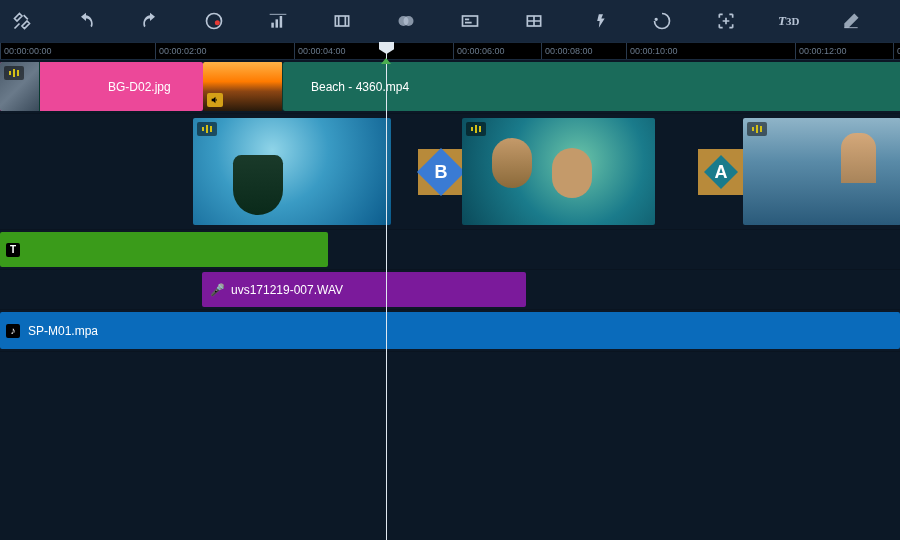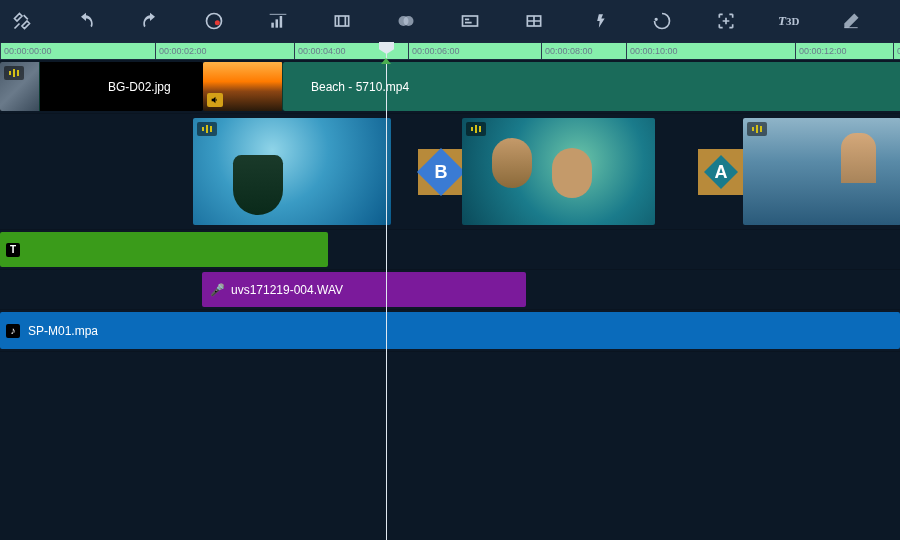--- a/index.html
+++ b/index.html
@@ -1,33 +1,33 @@
 <!DOCTYPE html>
 <html><head>
 <meta charset="utf-8">
 <style>
   * { box-sizing: border-box; margin: 0; padding: 0; }
   html, body { width: 900px; height: 540px; overflow: hidden; background: #0c1826; font-family: Arial, sans-serif; color: #cfd8e3; font-size: 12px; }
   .toolbar { height: 42px; background: #17273b; display: flex; align-items: center; padding: 0 10px; gap: 40px; }
   .toolbar .tb-btn { width: 24px; height: 24px; display: flex; align-items: center; justify-content: center; color: #b8c5d6; cursor: pointer; }
   .toolbar .tb-btn svg { width: 20px; height: 20px; }
-  .ruler { height: 18px; background: #86efac; display: flex; position: relative; border-top: 1px solid #1a2a3e; border-bottom: 1px solid #1a2a3e; }
+  .ruler { height: 18px; background: #000000; display: flex; position: relative; border-top: 1px solid #1a2a3e; border-bottom: 1px solid #1a2a3e; }
   .tick { position: absolute; top: 0; font-size: 9px; color: #6a7a8c; height: 100%; display: flex; align-items: center; border-left: 1px solid #2a3a4e; padding-left: 3px; }
   .playhead { position: absolute; top: 42px; bottom: 0; width: 1px; background: #e0e8f0; z-index: 50; }
   .playhead::before { content: ""; position: absolute; top: 0; left: -7px; width: 15px; height: 12px; background: #e0e8f0; clip-path: polygon(0 0, 100% 0, 100% 60%, 50% 100%, 0 60%); }
   .playhead::after { content: ""; position: absolute; top: 16px; left: -5px; width: 0; height: 0; border-left: 5px solid transparent; border-right: 5px solid transparent; border-bottom: 6px solid #4caf50; }
   .tracks { position: relative; height: calc(100% - 60px); }
   .track { position: relative; width: 100%; border-bottom: 1px solid #0a1420; }
   .t1 { height: 54px; }
   .t2 { height: 116px; }
   .t3 { height: 40px; }
   .t4 { height: 40px; }
   .t5 { height: 42px; }
   .clip { position: absolute; top: 2px; bottom: 2px; border-radius: 2px; overflow: hidden; display: flex; align-items: center; padding: 0 8px; font-size: 12px; color: #fff; }
-  .clip-img { background: #000000; }
+  .clip-img { background: #ec4899; }
   .clip-vid { background: #1a6b5a; }
   .clip-title { background: #3a9b1a; }
   .clip-audio1 { background: #7b1a9b; }
   .clip-audio2 { background: #0a6bbb; }
   .thumb { position: absolute; top: 0; left: 0; height: 100%; border-right: 1px solid #0a3a30; }
   .thumb-sunset { width: 100%; background: linear-gradient(to bottom, #ffb347 0%, #ff7b00 40%, #8b4513 60%, #2a1a0a 100%); }
   .thumb-gray { width: 100%; background: linear-gradient(135deg, #4a5a6a, #6a7a8a, #3a4a5a); }
   .sound-badge { position: absolute; bottom: 4px; left: 4px; width: 16px; height: 14px; background: #d4a017; border-radius: 2px; display: flex; align-items: center; justify-content: center; }
   .sound-badge svg { width: 10px; height: 10px; }
   .corner-badge { position: absolute; top: 4px; left: 4px; width: 20px; height: 14px; background: rgba(0,0,0,.5); border-radius: 2px; display:flex; align-items:center; justify-content:center; }
@@ -131,21 +131,21 @@
         <path d="M16 3l5 5-12 12H4v-5z" opacity=".8"></path>
         <path d="M4 20h16" stroke="currentColor" stroke-width="1"></path>
       </svg>
     </div>
 </div>
 
 <div class="ruler">
   <div class="tick" style="left:0px">00:00:00:00</div>
   <div class="tick" style="left:155px">00:00:02:00</div>
   <div class="tick" style="left:294px">00:00:04:00</div>
-  <div class="tick" style="left:408px">00:00:06:00</div>
+  <div class="tick" style="left:453px">00:00:06:00</div>
   <div class="tick" style="left:541px">00:00:08:00</div>
   <div class="tick" style="left:626px">00:00:10:00</div>
   <div class="tick" style="left:795px">00:00:12:00</div>
   <div class="tick" style="left:893px">00</div>
 </div>
 
 <div class="playhead" style="left:386px"></div>
 
 <div class="tracks">
 
@@ -161,21 +161,21 @@
     </div>
     <div class="clip" style="left:203px; width:80px; padding:0;">
       <div class="thumb thumb-sunset"></div>
       <div class="sound-badge">
           <svg viewBox="0 0 24 24" fill="#000">
             <path d="M4 9v6h4l5 5V4L8 9H4zm12 3a4 4 0 0 0-2-3.5v7A4 4 0 0 0 16 12z"></path>
           </svg>
         </div>
     </div>
     <div class="clip clip-vid" style="left:283px; width:620px;">
-      <span class="label label-only">Beach - 5710.mp4</span>
+      <span class="label label-only">Beach - 4360.mp4</span>
     </div>
   </div>
 
   <div class="track t2">
     <div class="clipcard" style="left:193px; width:198px;">
       <div class="img img-surf"></div>
       <div class="corner-badge">
           <div class="bar" style="height:4px"></div>
           <div class="bar" style="height:8px"></div>
           <div class="bar" style="height:6px"></div>
@@ -211,21 +211,21 @@
 
   <div class="track t3">
     <div class="clip clip-title" style="left:0; width:328px;">
       <div class="track-icon">T</div>
     </div>
   </div>
 
   <div class="track t4">
     <div class="clip clip-audio1" style="left:202px; width:324px;">
       <span style="margin-right:6px;">🎤</span>
-      <span>uvs171219-004.WAV</span>
+      <span>uvs171219-007.WAV</span>
     </div>
   </div>
 
   <div class="track t5">
     <div class="clip clip-audio2" style="left:0; width:900px;">
       <div class="track-icon" style="background:#000;">♪</div>
       <span class="label">SP-M01.mpa</span>
     </div>
   </div>
 

